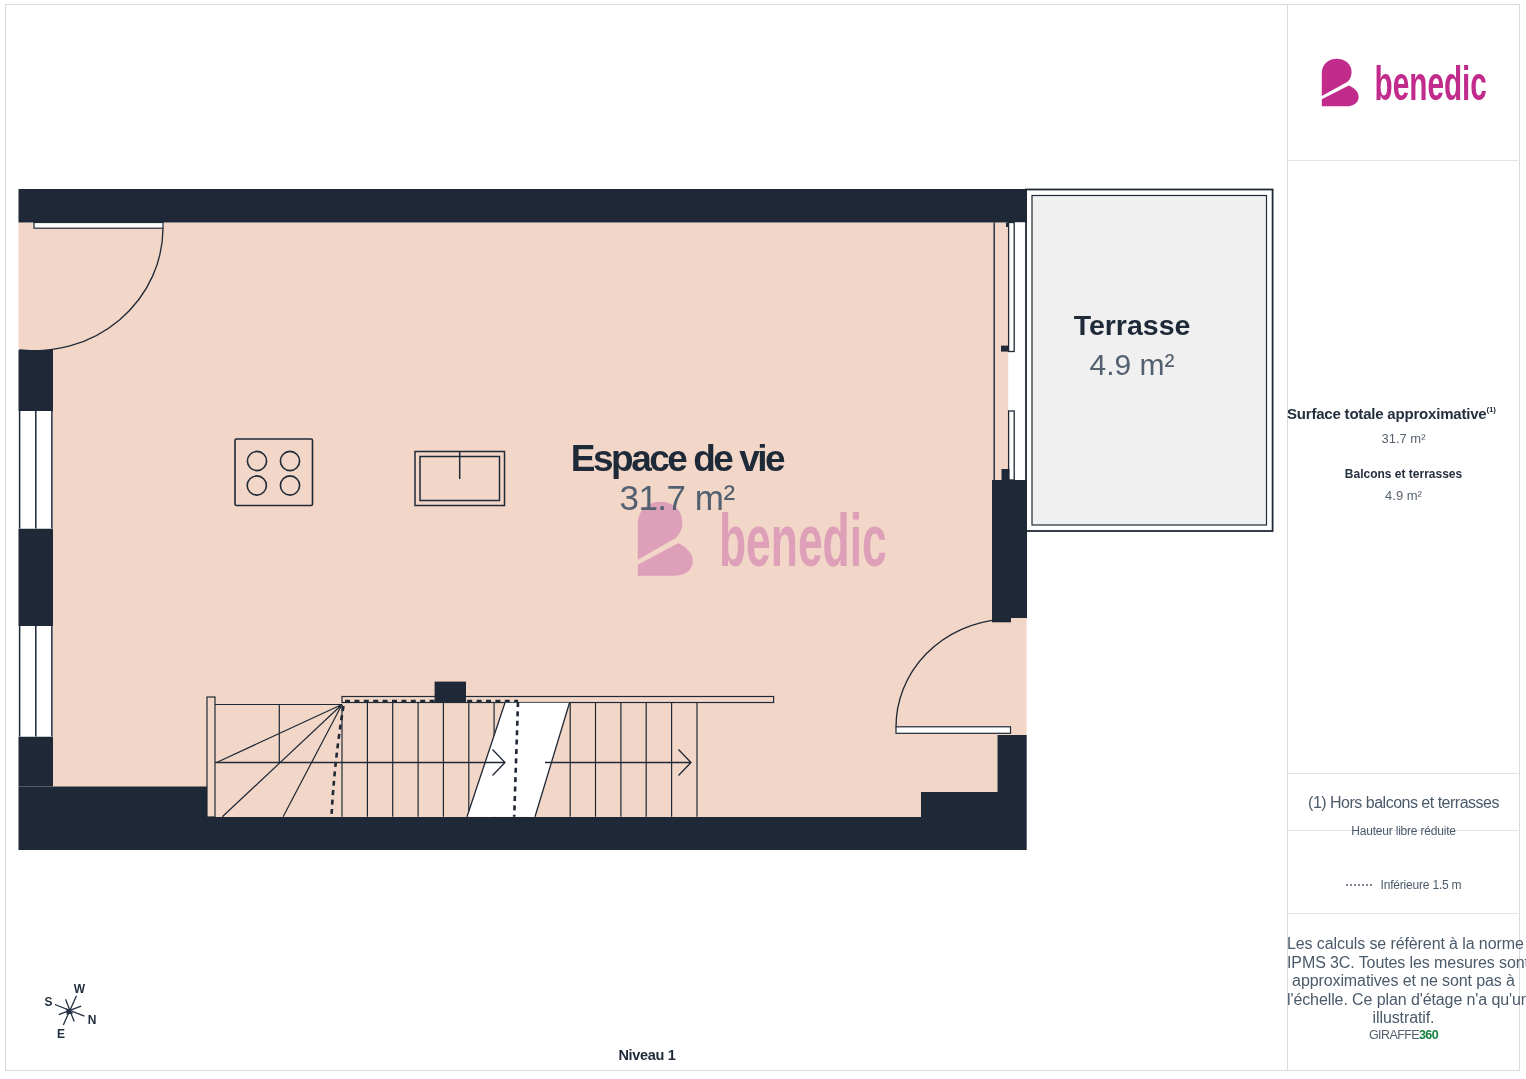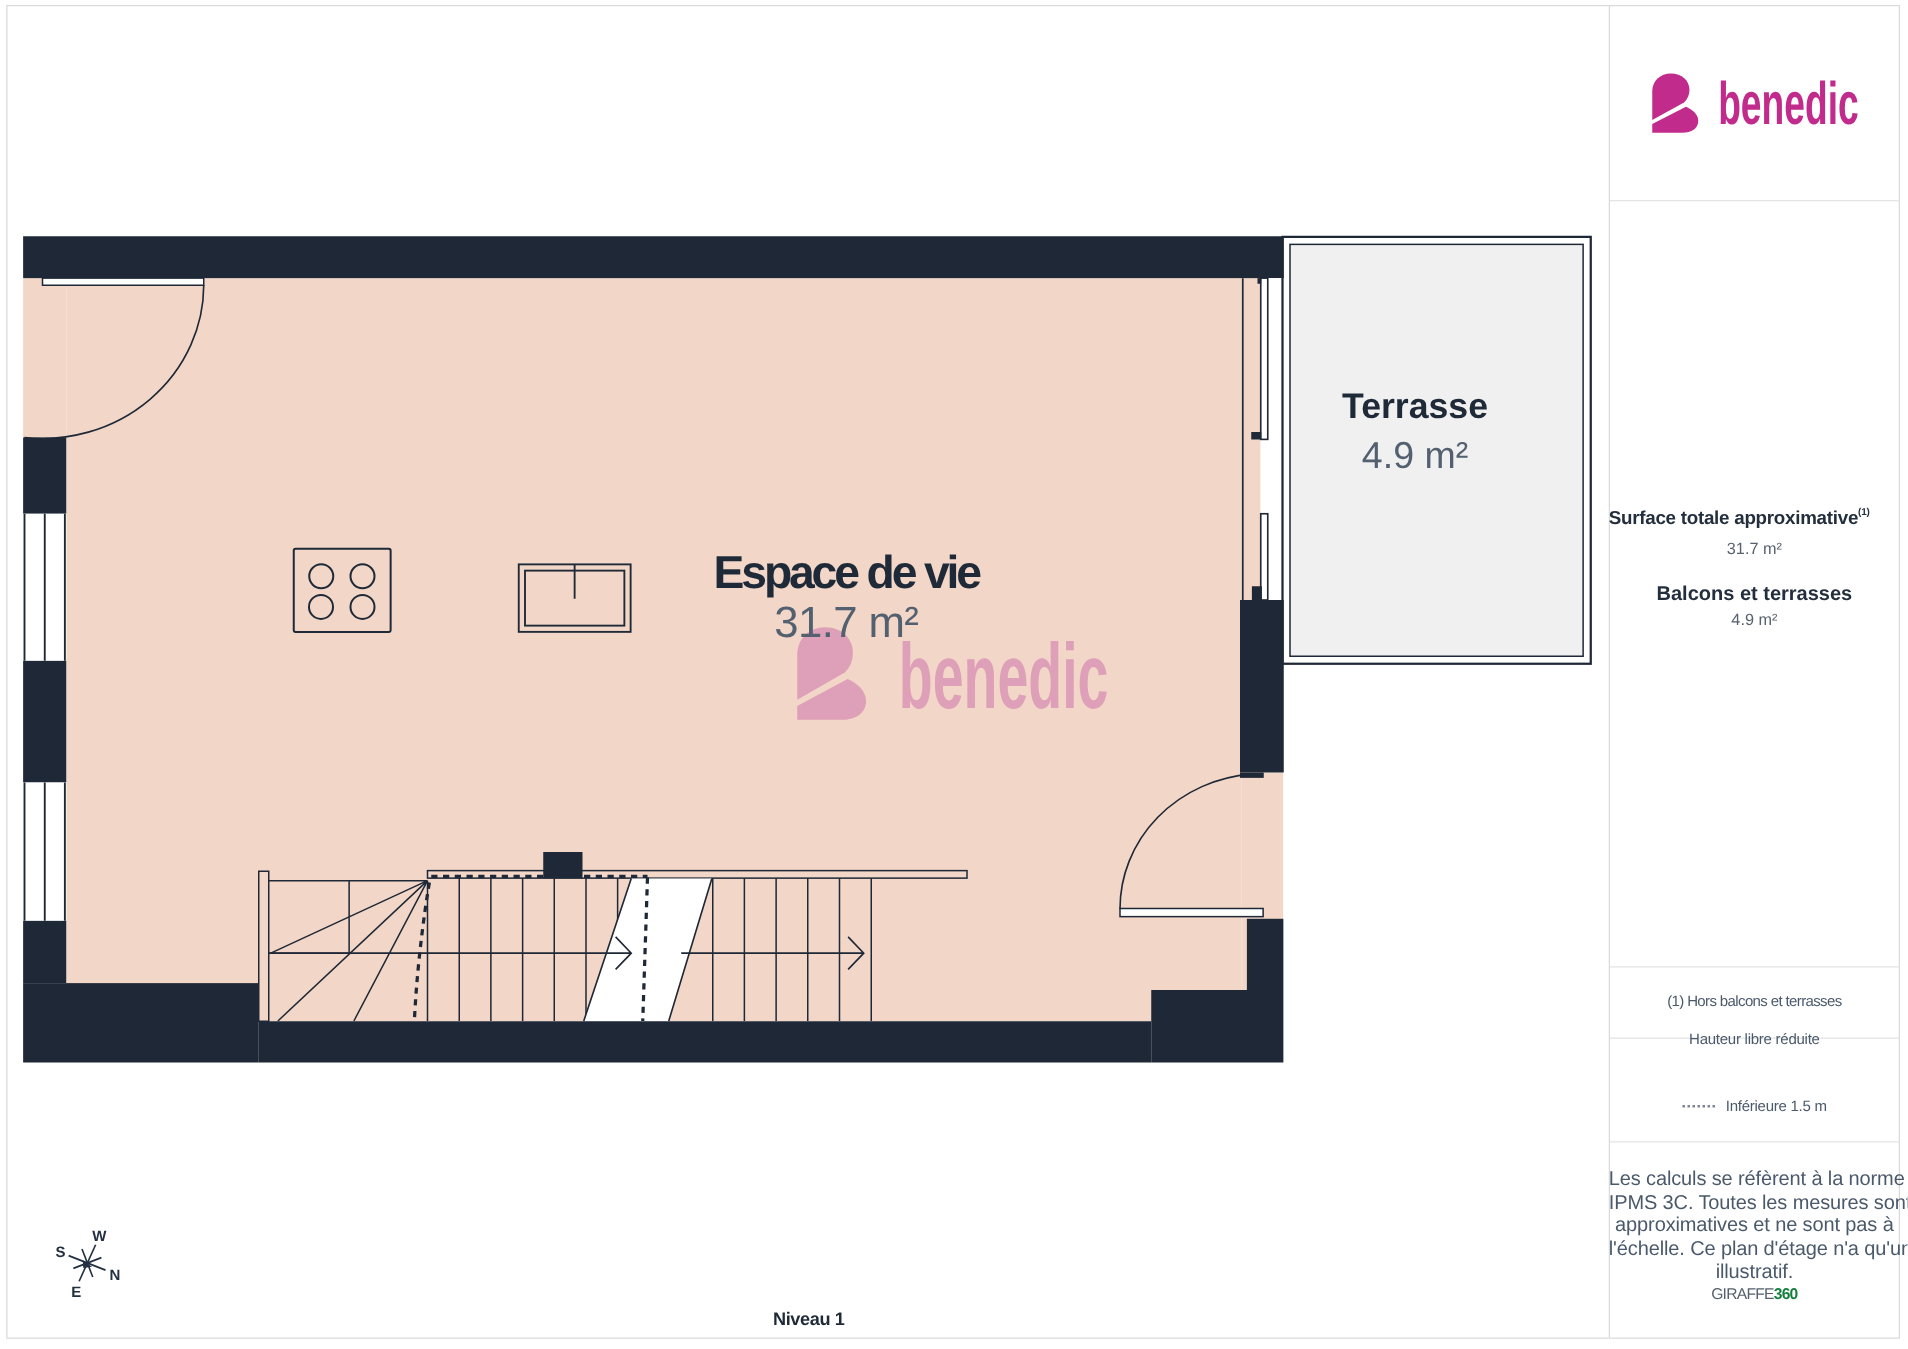--- a/index.html
+++ b/index.html
@@ -173,25 +173,25 @@
       <path d="M0,63 L40.3,41.5 C47,44.5 55,50.5 55,59 C55,68.8 46.8,74 36,74 L0,74 Z"></path>
     </g>
     <text transform="translate(53.5,41.5) scale(0.62,1)" font-family="Liberation Sans, sans-serif" font-size="48" font-weight="bold">benedic</text>
   </g>
 </svg>
 
 <div class="txt" style="left:1287px;top:405px;width:189px;text-align:center;font-size:15px;font-weight:bold;color:#242f3e;letter-spacing:-0.2px;">Surface totale approximative<span style="font-size:8px;vertical-align:7px;">(1)</span></div>
 
 <div class="txt" style="left:1287px;top:431px;width:233px;text-align:center;font-size:13px;color:#58626f;">31.7 m²</div>
 
-<div class="txt" style="left:1287px;top:467px;width:233px;text-align:center;font-size:16px;font-weight:bold;color:#242f3e;">Balcons et terrasses</div>
+<div class="txt" style="left:1287px;top:467px;width:233px;text-align:center;font-size:12px;font-weight:bold;color:#242f3e;">Balcons et terrasses</div>
 
 <div class="txt" style="left:1287px;top:488px;width:233px;text-align:center;font-size:13px;color:#58626f;">4.9 m²</div>
 
-<div class="txt" style="left:1287px;top:794px;width:233px;text-align:center;font-size:12px;letter-spacing:-0.5px;color:#4b5a6b;">(1) Hors balcons et terrasses</div>
+<div class="txt" style="left:1287px;top:794px;width:233px;text-align:center;font-size:16px;letter-spacing:-0.5px;color:#4b5a6b;">(1) Hors balcons et terrasses</div>
 
 <div class="txt" style="left:1287px;top:824px;width:233px;text-align:center;font-size:12px;letter-spacing:-0.2px;color:#4b5a6b;">Hauteur libre réduite</div>
 
 <div class="txt" style="left:1287px;top:878px;width:233px;text-align:center;font-size:12px;letter-spacing:-0.2px;color:#4b5a6b;"><span style="display:inline-block;width:26px;height:0;border-top:2px dotted #7d8794;vertical-align:3px;margin-right:9px;"></span>Inférieure 1.5 m</div>
 
 <div class="txt" style="left:1287px;top:935px;width:233px;text-align:center;font-size:16px;letter-spacing:-0.1px;line-height:18.6px;color:#4b5a6b;">Les calculs se réfèrent à la norme RICS<br>IPMS 3C. Toutes les mesures sont<br>approximatives et ne sont pas à<br>l'échelle. Ce plan d'étage n'a qu'un but<br>illustratif.</div>
 
 <div class="txt" style="left:1287px;top:1027.5px;width:233px;text-align:center;font-size:12.5px;color:#55606d;letter-spacing:-0.6px;">GIRAFFE<b style="color:#15803d;">360</b></div>
 
 </body></html>

